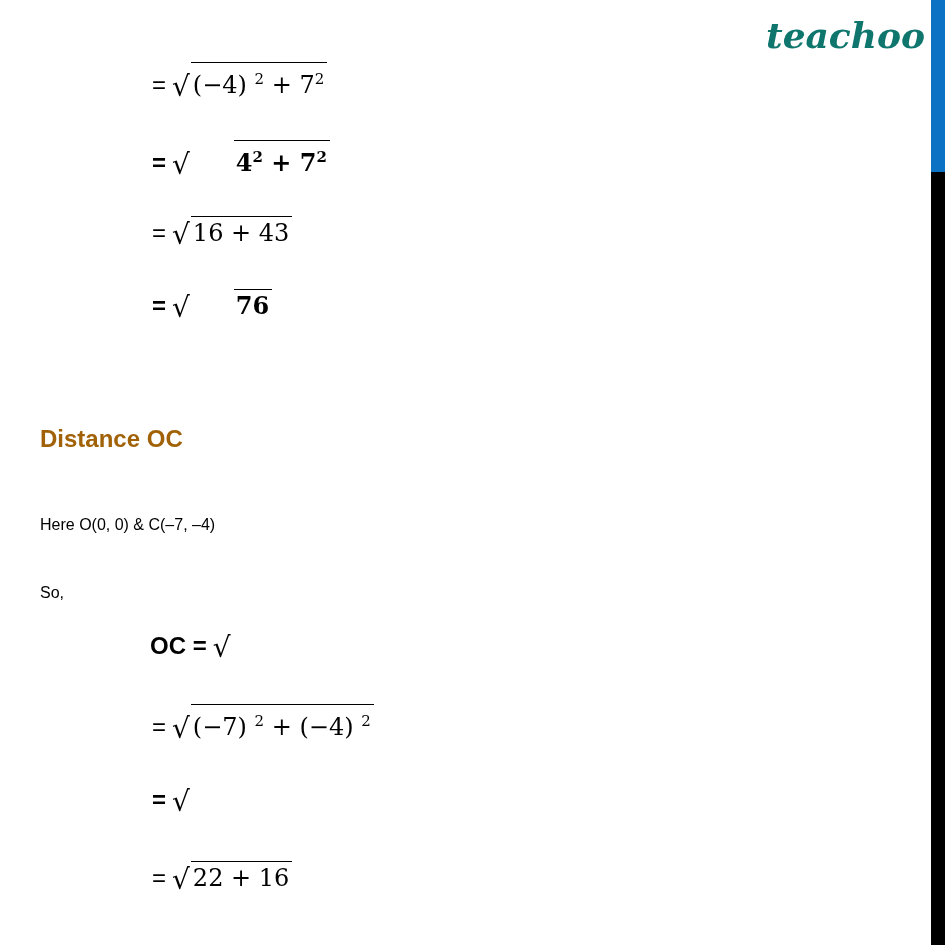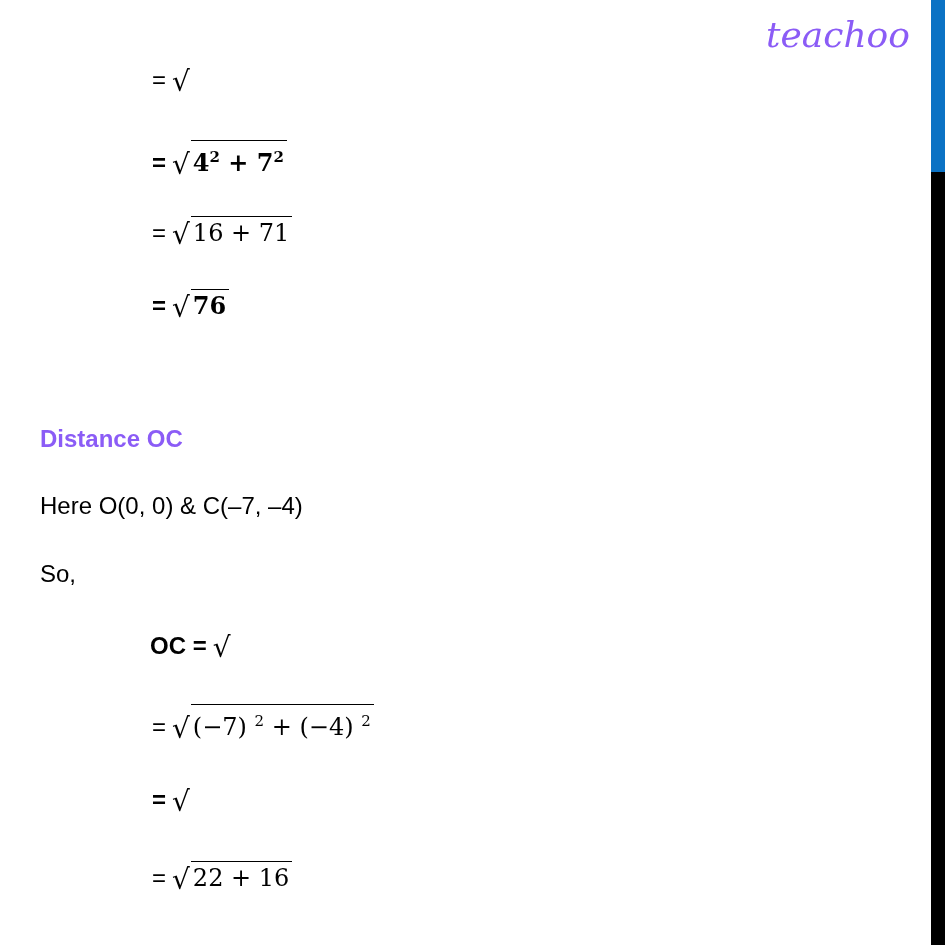--- a/index.html
+++ b/index.html
@@ -1,51 +1,52 @@
 <!DOCTYPE html>
 <html><head>
 <meta charset="utf-8">
 <style>
   html, body { margin:0; padding:0; }
   body { width:945px; height:945px; background:#ffffff; position:relative; overflow:hidden; font-family:"Liberation Sans", sans-serif; color:#000; }
   .sidebar-blue { position:absolute; left:931px; top:0; width:14px; height:172px; background:#0b72c4; }
   .sidebar-black { position:absolute; left:931px; top:172px; width:14px; height:773px; background:#000; }
-  .logo { position:absolute; left:766px; top:14px; font-family:"DejaVu Serif", serif; font-style:italic; font-weight:normal; font-size:36px; letter-spacing:0px; color:#8b5cf6; }
+  .logo { position:absolute; left:766px; top:14px; font-family:"DejaVu Serif", serif; font-style:italic; font-weight:bold; font-size:36px; letter-spacing:0px; color:#0f766e; }
   .line { position:absolute; display:flex; align-items:baseline; white-space:nowrap; }
   .eq { font-family:"Liberation Sans", sans-serif; font-size:24px; margin-right:6px; }
   .eq.b { font-weight:bold; }
   .sqrt-sign { font-family:"DejaVu Serif", serif; font-size:28px; margin-right:1px; position:relative; top:3px; }
   .radicand { border-top:1.6px solid #000; padding:0 3px 0 2px; font-family:"DejaVu Serif", serif; font-size:24px; line-height:32px; }
-  .radicand.b { font-weight:bold; }
+  .radicand.b { font-weight:bold;margin-left:43px; }
   sup { font-size:15px; vertical-align:9px; }
-  .heading { position:absolute; left:40px; top:425px; font-size:24px; font-weight:bold; color:#8b5cf6; }
-  .text { position:absolute; left:40px; font-size:24px; }
+  .heading { position:absolute; left:40px; top:425px; font-size:24px; font-weight:bold; color:#a16207; }
+  .text { position:absolute; left:40px; font-size:16px;margin-top:24px; }
 </style>
 </head>
 <body>
 
 <div class="sidebar-blue"></div>
 <div class="sidebar-black"></div>
 <div class="logo">teachoo</div>
 
 <div class="line" style="left:152px; top:62px;">
   <span class="eq">=</span>
   <span class="sqrt-sign">√</span>
+  <span class="radicand">(−4)&nbsp;<sup>2</sup> + 7<sup>2</sup></span>
 </div>
 
 <div class="line" style="left:152px; top:140px;">
   <span class="eq b">=</span>
   <span class="sqrt-sign">√</span>
   <span class="radicand b">4<sup>2</sup> + 7<sup>2</sup></span>
 </div>
 
 <div class="line" style="left:152px; top:215px;">
   <span class="eq">=</span>
   <span class="sqrt-sign">√</span>
-  <span class="radicand">16 + 71</span>
+  <span class="radicand">16 + 43</span>
 </div>
 
 <div class="line" style="left:152px; top:288px;">
   <span class="eq b">=</span>
   <span class="sqrt-sign">√</span>
   <span class="radicand b">76</span>
 </div>
 
 <div class="heading">Distance OC</div>
 <div class="text" style="top:492px;">Here O(0, 0) &amp; C(–7, –4)</div>

